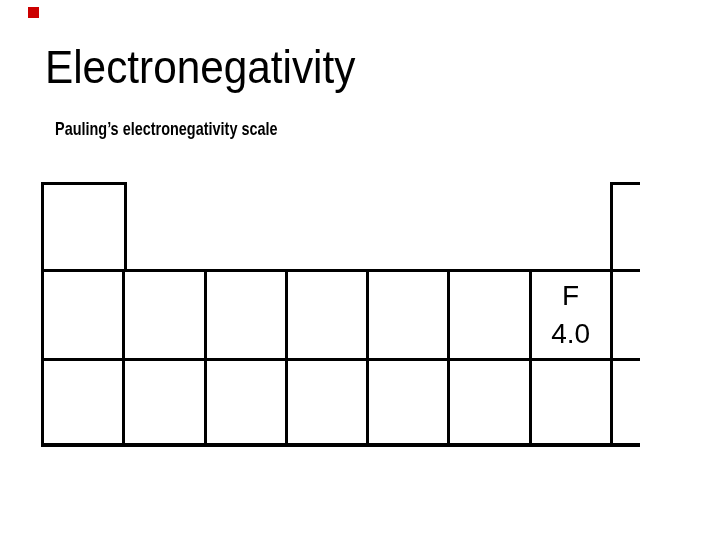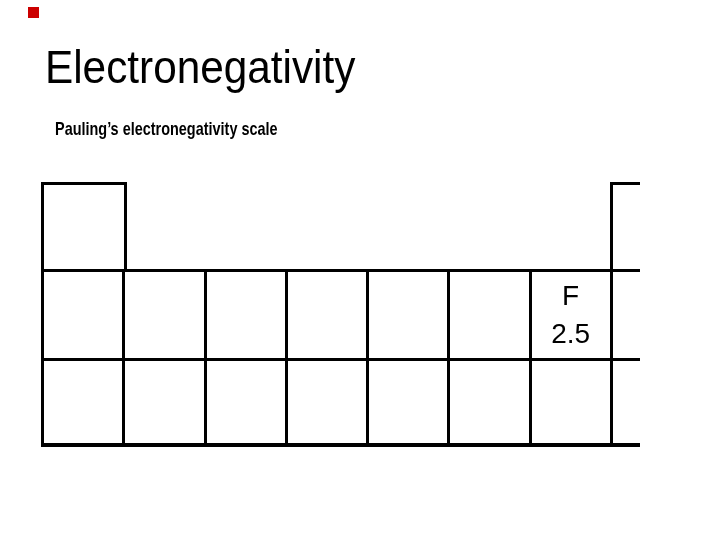--- a/index.html
+++ b/index.html
@@ -107,21 +107,21 @@
 
     <div class="prow p2">
       <div class="cell"></div>
       <div class="cell"></div>
       <div class="cell"></div>
       <div class="cell"></div>
       <div class="cell"></div>
       <div class="cell"></div>
       <div class="cell fluorine">
         <div>F</div>
-        <div>2.5</div>
+        <div>4.0</div>
       </div>
       <div class="cell"></div>
     </div>
 
     <div class="prow p3">
       <div class="cell"></div>
       <div class="cell"></div>
       <div class="cell"></div>
       <div class="cell"></div>
       <div class="cell"></div>

